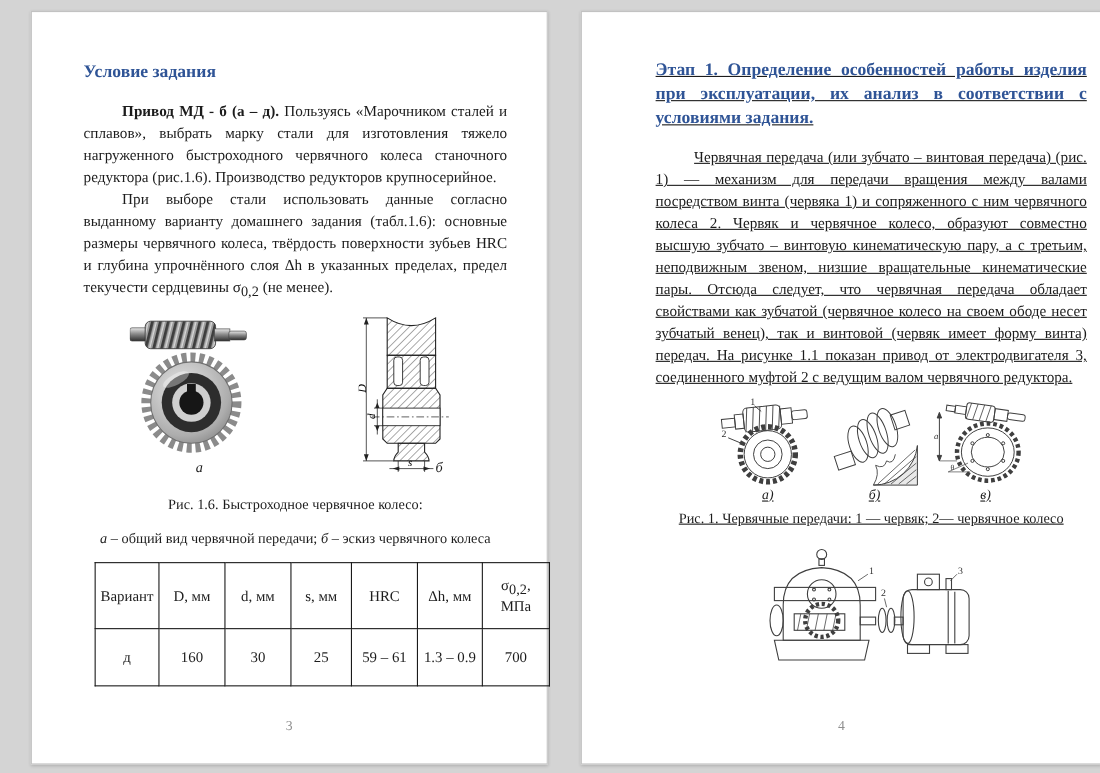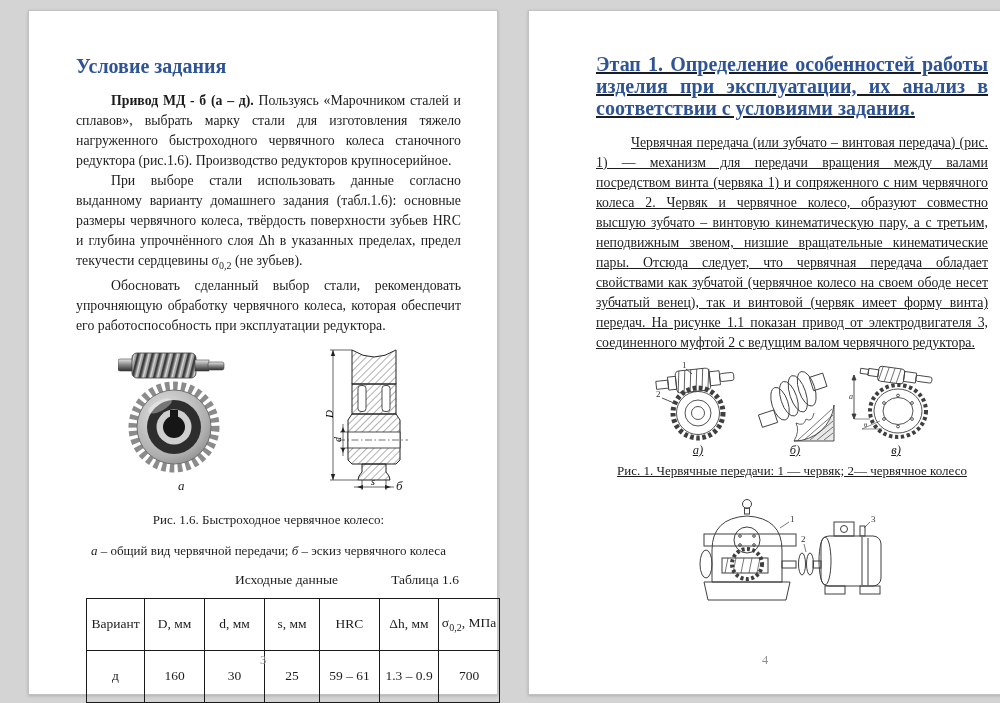--- a/index.html
+++ b/index.html
@@ -2,55 +2,54 @@
 <html><head>
 <meta charset="utf-8">
 <style>
   html,body{margin:0;padding:0;background:#d4d4d4;}
   .stage{position:relative;width:1000px;height:703px;background:#d4d4d4;overflow:hidden;
          font-family:"Liberation Serif", serif;color:#1c1c1c;}
   .page{position:absolute;top:10px;height:685px;background:#fff;border:1px solid #c2c2c2;
         box-shadow:0 1px 3px rgba(0,0,0,.18);box-sizing:border-box;}
   .page-left{left:28px;width:470px;padding:44px 36px 0 47px;}
   .page-right{left:528px;width:474px;padding:42px 13px 0 67px;text-decoration:underline;}
-  .doc-heading{font-size:20px;font-weight:bold;color:#2f5496;margin:0 0 14px 0;line-height:22px;}
+  .doc-heading{font-size:16px;font-weight:bold;color:#2f5496;margin:0 0 14px 0;line-height:22px;}
   .doc-heading.justified{text-align:justify;}
   .body-text{font-size:13.8px;line-height:20px;text-align:justify;text-indent:35px;margin:0;}
   .body-text.force-just{text-align-last:justify;}
   .caption{font-size:13px;text-align:center;margin:12px;line-height:19px;}
   .fig-area{position:relative;height:158px;margin-top:4px;}
   .fig-sublabel{position:absolute;font-style:italic;font-size:13px;}
   .table-title-row{position:relative;height:22px;margin-top:6px;font-size:13.5px;}
   .table-title-center{position:absolute;left:0;right:0;text-align:center;transform:translateX(18px);}
   .table-label-right{position:absolute;right:2px;}
   table.data{border-collapse:collapse;table-layout:fixed;width:378px;margin:4px 0 0 10px;}
   table.data td,table.data th{border:1px solid #1a1a1a;height:27px;text-align:center;
         font-size:13.5px;font-weight:normal;padding:12px 2px;}
-  sub.small{font-size:10px;}
+  sub.small{font-size:13px;}
   .page-number{position:absolute;bottom:26px;left:0;width:100%;text-align:center;
         color:#8f8f8f;font-size:12.5px;}
   .fig1-row{display:flex;justify-content:center;gap:10px;margin:8px 0 0 14px;}
   .fig1-item{display:flex;flex-direction:column;align-items:center;}
   .fig1-item .lbl{font-style:italic;font-size:12.5px;line-height:14px;}
   .fig11-wrap{text-align:center;margin-top:4px;}
   svg text{font-family:"Liberation Serif", serif;}
 </style>
 </head>
 <body>
 
 <div class="stage">
 
   <div class="page page-left">
     <h1 class="doc-heading">Условие задания</h1>
 
     <p class="body-text"><b>Привод МД - б (а – д).</b><span> Пользуясь «Марочником сталей и сплавов», выбрать марку стали для изготовления тяжело нагруженного быстроходного червячного колеса станочного редуктора (рис.1.6). Производство редукторов крупносерийное.</span></p>
 
-    <p class="body-text"><span>При выборе стали использовать данные согласно выданному варианту домашнего задания (табл.1.6): основные размеры червячного колеса, твёрдость поверхности зубьев HRC и глубина упрочнённого слоя Δh в указанных пределах, предел текучести сердцевины σ</span><sub class="small">0,2</sub><span> (не зубьев).</span></p>
-
-    <p class="body-text">Обосновать сделанный выбор стали, рекомендовать упрочняющую обработку червячного колеса, которая обеспечит его работоспособность при эксплуатации редуктора.</p>
+    <p class="body-text"><span>При выборе стали использовать данные согласно выданному варианту домашнего задания (табл.1.6): основные размеры червячного колеса, твёрдость поверхности зубьев HRC и глубина упрочнённого слоя Δh в указанных пределах, предел текучести сердцевины σ</span><sub class="small">0,2</sub><span> (не менее).</span></p>
+
 
     <div class="fig-area">
 
       <svg style="position:absolute;left:42px;top:4px" width="112" height="132" viewBox="0 0 112 132">
         <defs>
           <linearGradient id="shaftG" x1="0" y1="0" x2="0" y2="1">
             <stop offset="0" stop-color="#e9e9e9"></stop>
               <stop offset=".45" stop-color="#8d8d8d"></stop>
               <stop offset="1" stop-color="#2f2f2f"></stop>
           </linearGradient>
@@ -122,24 +121,20 @@
         <text x="45" y="145" font-size="10" font-style="italic">s</text>
       </svg>
 
       <span class="fig-sublabel" style="left:102px;top:138px">а</span>
       <span class="fig-sublabel" style="left:320px;top:138px">б</span>
     </div>
 
     <p class="caption">Рис. 1.6. Быстроходное червячное колесо:</p>
     <p class="caption"><i>а</i><span> – общий вид червячной передачи; </span><i>б</i><span> – эскиз червячного колеса</span></p>
 
-    <div class="table-title-row">
-      <span class="table-title-center">Исходные данные</span>
-      <span class="table-label-right">Таблица 1.6</span>
-    </div>
 
     <table class="data">
       <tbody>
           <tr>
         <th style="width:53px">Вариант</th>
         <th style="width:55px">D, мм</th>
         <th style="width:55px">d, мм</th>
         <th style="width:50px">s, мм</th>
         <th style="width:55px">HRC</th>
         <th style="width:54px">Δh, мм</th>

